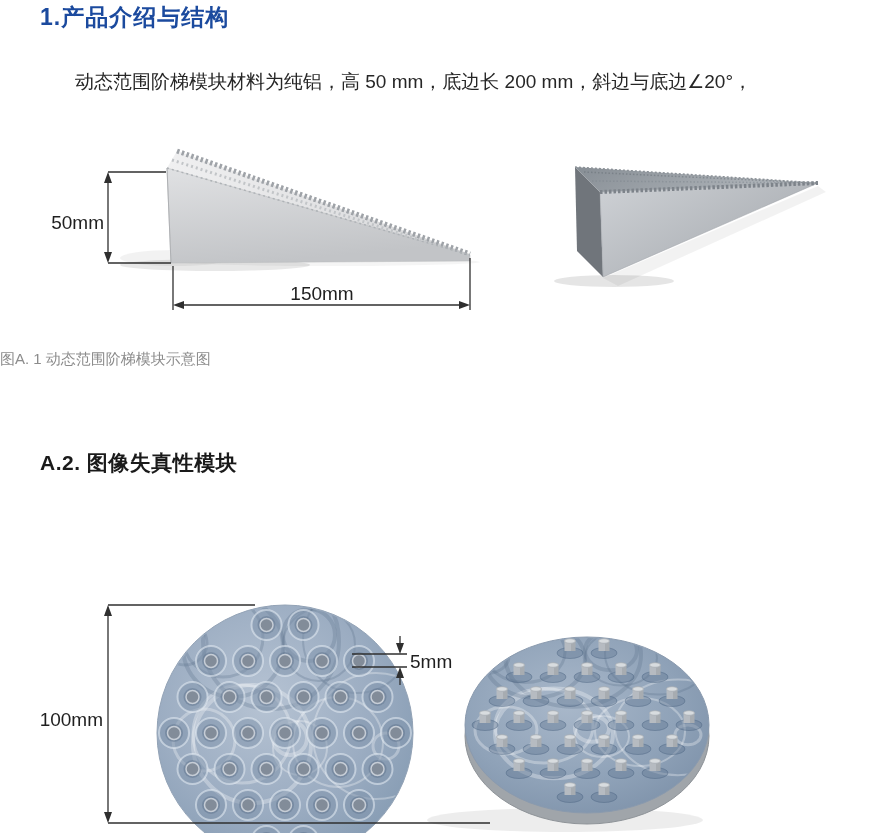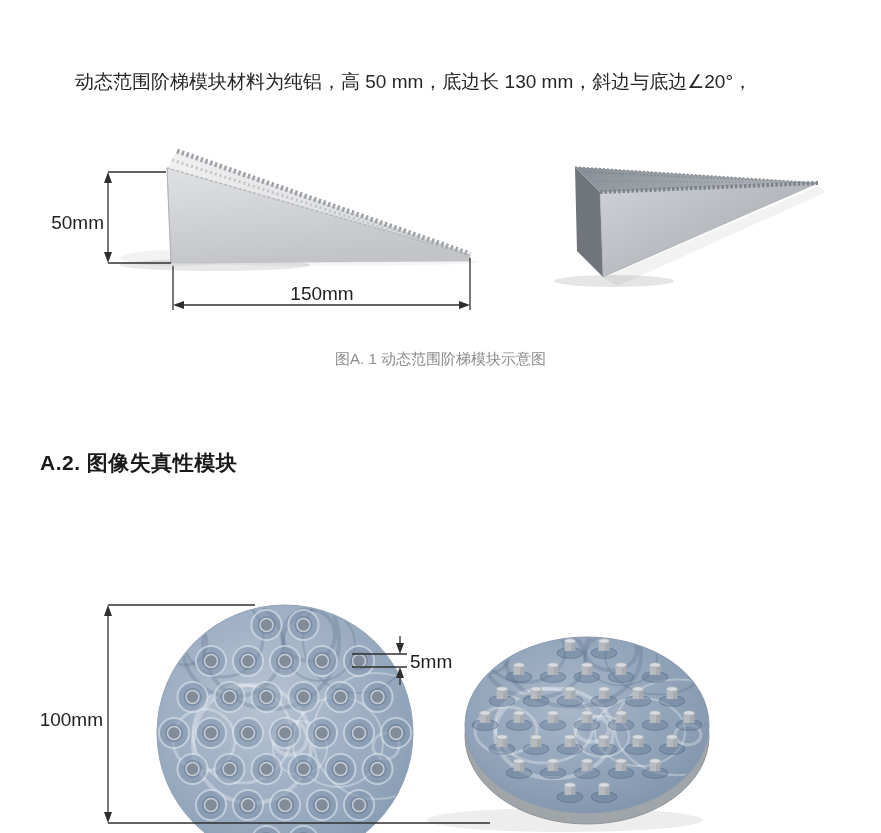--- a/index.html
+++ b/index.html
@@ -6,36 +6,37 @@
   .page{position:relative;width:881px;height:833px;background:#ffffff;overflow:hidden;
         font-family:"Liberation Sans","DejaVu Sans",sans-serif;}
   .sec-title{position:absolute;left:40px;top:2px;font-size:23px;font-weight:700;color:#1b4a9e;letter-spacing:1px;}
   .h2{position:absolute;left:40px;font-size:21px;font-weight:700;color:#1a1a1a;letter-spacing:.5px;}
   #h-a1{top:33px}
   #h-a2{top:449px}
   .para{position:absolute;left:37px;width:816px;font-size:19px;line-height:37px;color:#262626;}
   #p-a1{top:63px}
   #p-a2{top:482px}
   .para .indent{text-indent:38px;}
-  .caption{position:absolute;top:350px;left:0;width:881px;text-align:center;font-size:15px;color:#8c8c8c;}
+  .caption{position:absolute;top:350px;left:0;width:881px;font-size:15px;color:#8c8c8c;}
   svg.fig{position:absolute;left:0;display:block;}
   #fig-a1{top:130px}
   #fig-a2{top:558px}
   .dim line, .dim path{stroke:#2f2f2f;stroke-width:1.3px;fill:none;}
   .dim polygon{fill:#2f2f2f;stroke:none;}
   .dim-text{font-size:19px;fill:#1f1f1f;}
 </style>
 </head>
 <body>
 
 <div class="page">
 
+  <div class="sec-title">1.产品介绍与结构</div>
 
   <div class="para" id="p-a1">
-    <div class="indent">动态范围阶梯模块材料为纯铝，高 50 mm，底边长 130 mm，斜边与底边∠20°，</div>
+    <div class="indent">动态范围阶梯模块材料为纯铝，高 50 mm，底边长 200 mm，斜边与底边∠20°，</div>
   </div>
 
   <svg class="fig" id="fig-a1" width="881" height="220" viewBox="0 0 881 220">
     <defs>
       <linearGradient id="lg-face1" x1="0" y1="0" x2="0.3" y2="1">
         <stop offset="0" stop-color="#e0e1e3"></stop>
           <stop offset="1" stop-color="#c2c4c7"></stop>
       </linearGradient>
       <linearGradient id="lg-band" x1="0" y1="0" x2="1" y2="0">
         <stop offset="0" stop-color="#f0f0f1"></stop>

